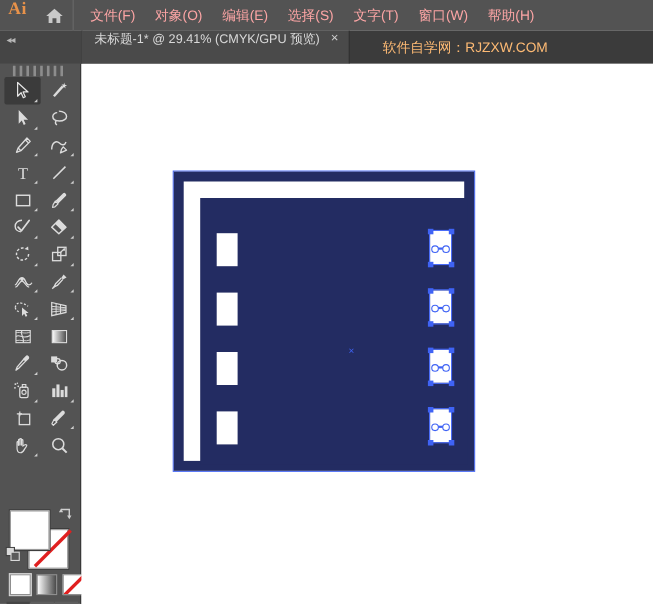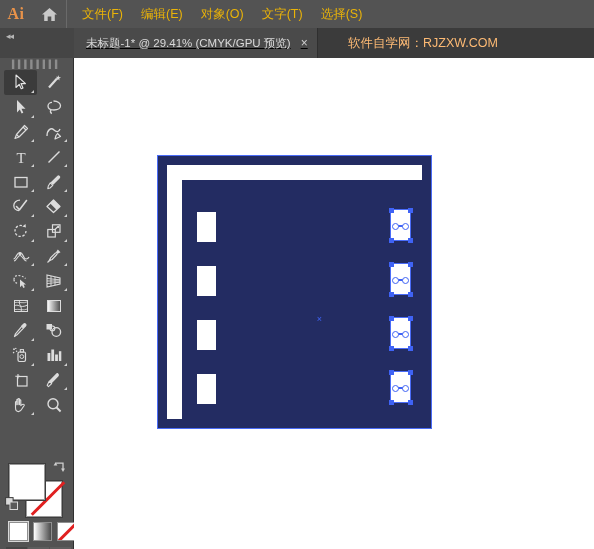--- a/index.html
+++ b/index.html
@@ -21,21 +21,20 @@
     background: #ffffff;
   }
 
   
   .menubar {
     position: absolute;
     left: 0; top: 0;
     width: 594px; height: 28px;
     background: #535353;
     display: flex;
-    align-items: center;
     box-sizing: border-box;
   }
   .ai-logo {
     width: 32px;
     text-align: center;
     color: #e8924a;
     font-size: 16px;
     font-weight: bold;
     font-family: "Liberation Serif", "DejaVu Serif", serif;
     letter-spacing: 0.5px;
@@ -51,21 +50,21 @@
     height: 28px;
     background: #6a6a6a;
     margin-right: 6px;
   }
   .menu-items {
     display: flex;
     align-items: center;
     height: 28px;
   }
   .menu-item {
-    color: #eab308;
+    color: #fca5a5;
     font-size: 12.5px;
     padding: 0 9px;
     line-height: 28px;
     white-space: nowrap;
     cursor: default;
   }
 
   
   .tabbar {
     position: absolute;
@@ -87,25 +86,24 @@
     font-size: 9px;
     letter-spacing: -1px;
     line-height: 10px;
   }
   .doc-tab {
     position: absolute;
     left: 74px; top: 0;
     height: 30px;
     background: #4a4a4a;
     display: flex;
-    align-items: center;
+    align-items: flex-start;
     padding: 0 9px 0 12px;
     box-sizing: border-box;
     border-right: 1px solid #2f2f2f;
-    text-decoration: underline;
   }
   .doc-tab-title {
     color: #d9d9d9;
     font-size: 11.5px;
     white-space: nowrap;
   }
   .doc-tab-close {
     margin-left: 10px;
     color: #d0d0d0;
     font-size: 12px;
@@ -354,24 +352,26 @@
   <div class="menubar">
     <div class="ai-logo">Ai</div>
     <div class="home-btn">
       <svg width="17" height="15" viewBox="0 0 17 15">
         <path d="M8.5 1 L16 7.5 L13.8 7.5 L13.8 14 L10.3 14 L10.3 9.6 L6.7 9.6 L6.7 14 L3.2 14 L3.2 7.5 L1 7.5 Z" fill="#c9c9c9"></path>
       </svg>
     </div>
     <div class="menu-sep"></div>
     <div class="menu-items">
       <div class="menu-item">文件(F)</div>
+      <div class="menu-item">对象(O)</div>
       <div class="menu-item">编辑(E)</div>
-      <div class="menu-item">对象(O)</div>
+      <div class="menu-item">选择(S)</div>
       <div class="menu-item">文字(T)</div>
-      <div class="menu-item">选择(S)</div>
+      <div class="menu-item">窗口(W)</div>
+      <div class="menu-item">帮助(H)</div>
     </div>
   </div>
 
   <div class="tabbar">
     <div class="tabbar-left">
       <div class="collapse-arrows">◂◂</div>
     </div>
     <div class="doc-tab">
       <span class="doc-tab-title">未标题-1* @ 29.41% (CMYK/GPU 预览)</span>
       <span class="doc-tab-close">×</span>

